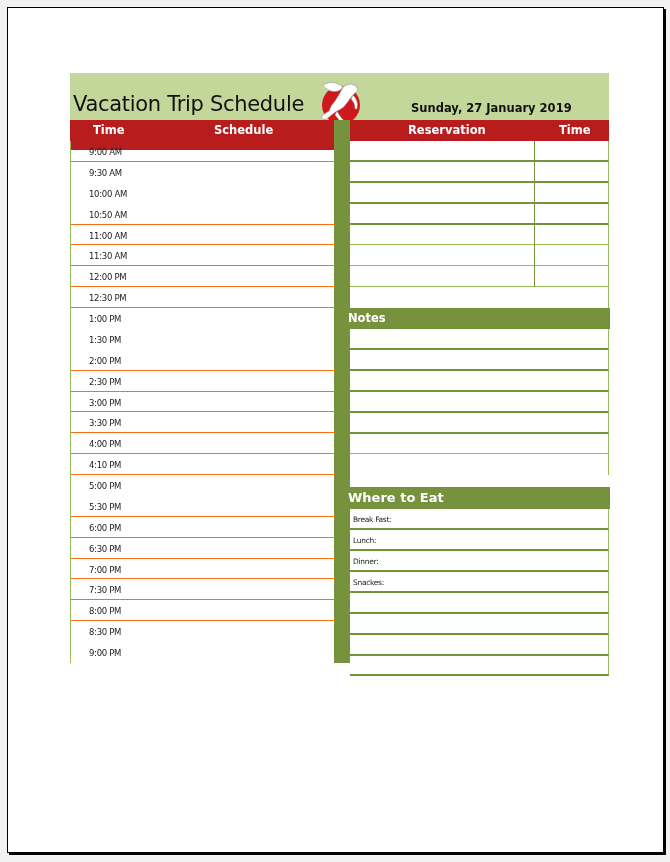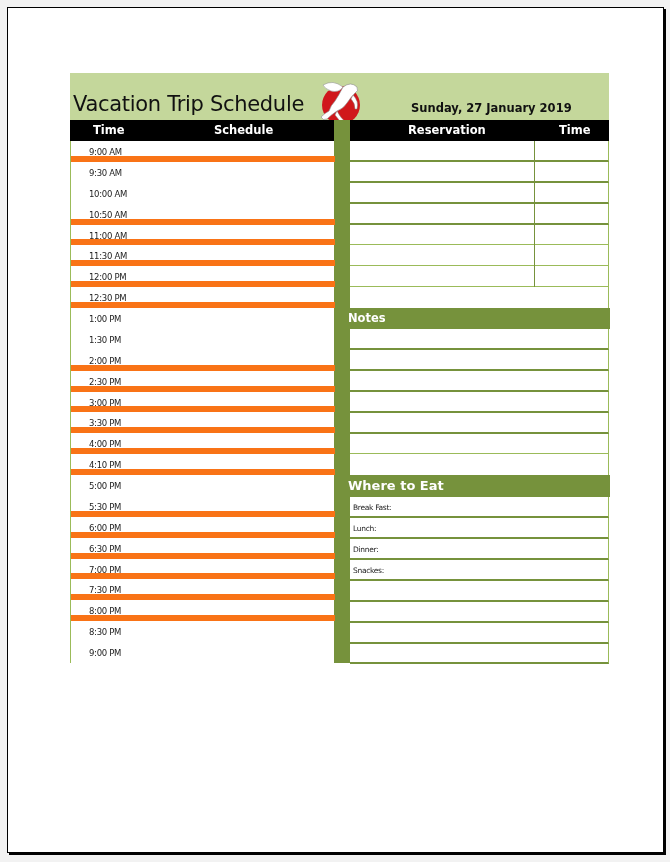--- a/index.html
+++ b/index.html
@@ -3,35 +3,35 @@
 <meta charset="utf-8">
 <style>
   html, body { margin:0; padding:0; }
   body { width:670px; height:862px; background:#f2f2f2; position:relative; overflow:hidden; font-family:"Liberation Sans", sans-serif; }
   .page { position:absolute; left:7px; top:7px; width:655px; height:844px; background:#fff; border:1px solid #000; box-shadow:2px 2px 0 #000; }
   .sheet { position:absolute; left:62px; top:65px; width:539px; }
   .title-band { position:absolute; left:0; top:0; width:539px; height:47px; background:#c4d79b; }
   .title { position:absolute; left:3px; top:19px; font-size:21px; color:#111; font-family:"DejaVu Sans", sans-serif; letter-spacing:-0.3px; }
   .date { position:absolute; left:341px; top:28px; font-size:11.5px; font-weight:bold; color:#111; font-family:"DejaVu Sans", sans-serif; }
   .logo { position:absolute; left:243px; top:2px; width:56px; height:56px; }
-  .hdr { position:absolute; top:47px; height:21px; background:#000000; color:#fff; font-weight:bold; font-size:11.5px; font-family:"DejaVu Sans", sans-serif; }
+  .hdr { position:absolute; top:47px; height:30px; background:#b91c1c; color:#fff; font-weight:bold; font-size:11.5px; font-family:"DejaVu Sans", sans-serif; }
   .hdr span { position:absolute; top:3px; }
   .divider { position:absolute; left:264px; top:47px; width:16px; height:543px; background:#76923c; }
   .left-rows { position:absolute; left:0; top:68px; width:264px; border-left:1px solid #9bbb59; }
   .trow { height:20.88px; box-sizing:border-box; position:relative; }
-  .trow.b { border-bottom:6px solid #f97316; }
+  .trow.b { border-bottom:1px solid #f97316; }
   .trow span { position:absolute; left:18px; top:6px; font-size:8.5px; color:#222; font-family:"DejaVu Sans", sans-serif; letter-spacing:-0.3px; }
   .right { position:absolute; left:280px; top:68px; width:259px; }
   .rrow { height:20.9px; box-sizing:border-box; border-bottom:2px solid #76923c; border-right:1px solid #9bbb59; position:relative; background:#fff; }
   .rrow .cell-time { position:absolute; left:184px; top:0; bottom:-2px; border-left:1px solid #76923c; }
   .rrow.plain { border-bottom:1px solid #9bbb59; }
   .rrow span { position:absolute; left:3px; top:6px; font-size:7.5px; color:#222; font-family:"DejaVu Sans", sans-serif; letter-spacing:-0.3px; }
   .sect { height:21px; background:#76923c; color:#fff; font-weight:bold; font-family:"DejaVu Sans", sans-serif; position:relative; margin-left:-2px; margin-right:-1px; }
   .sect.notes { font-size:11.5px; line-height:21px; }
-  .sect.eat { font-size:13px; line-height:22px; height:22px; }
+  .sect.eat { font-size:13px; line-height:22px; height:22px;margin-top:12px; }
 </style>
 </head>
 <body>
 
 <div class="page">
   <div class="sheet">
     <div class="title-band">
       <div class="title">Vacation Trip Schedule</div>
       <div class="date">Sunday, 27 January 2019</div>
     </div>

